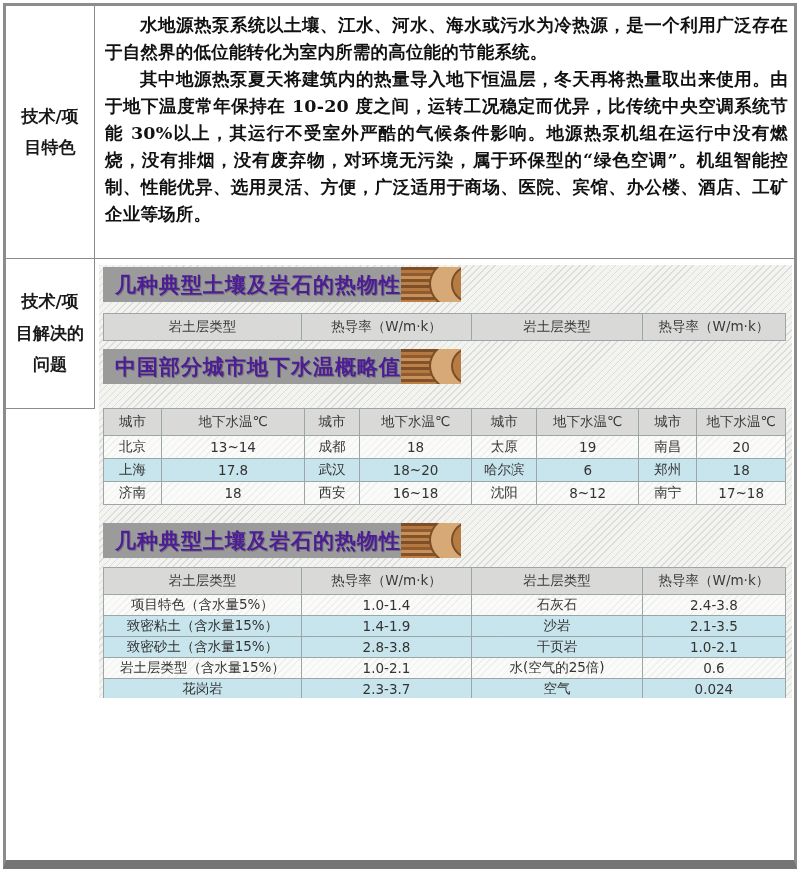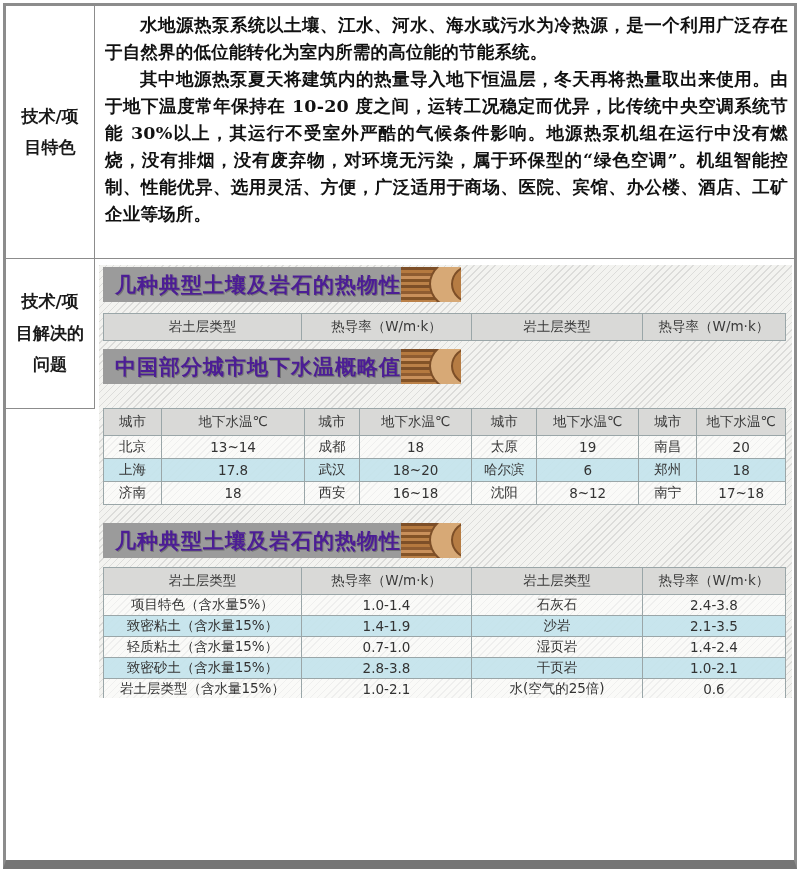--- a/index.html
+++ b/index.html
@@ -183,26 +183,20 @@
           <td>1.0-1.4</td>
           <td>石灰石</td>
           <td>2.4-3.8</td>
         </tr>
         <tr class="blue">
           <td>致密粘土（含水量15%）</td>
           <td>1.4-1.9</td>
           <td>沙岩</td>
           <td>2.1-3.5</td>
         </tr>
-        <tr>
-          <td>轻质粘土（含水量15%）</td>
-          <td>0.7-1.0</td>
-          <td>湿页岩</td>
-          <td>1.4-2.4</td>
-        </tr>
         <tr class="blue">
           <td>致密砂土（含水量15%）</td>
           <td>2.8-3.8</td>
           <td>干页岩</td>
           <td>1.0-2.1</td>
         </tr>
         <tr>
           <td>岩土层类型（含水量15%）</td>
           <td>1.0-2.1</td>
           <td>水(空气的25倍)</td>

